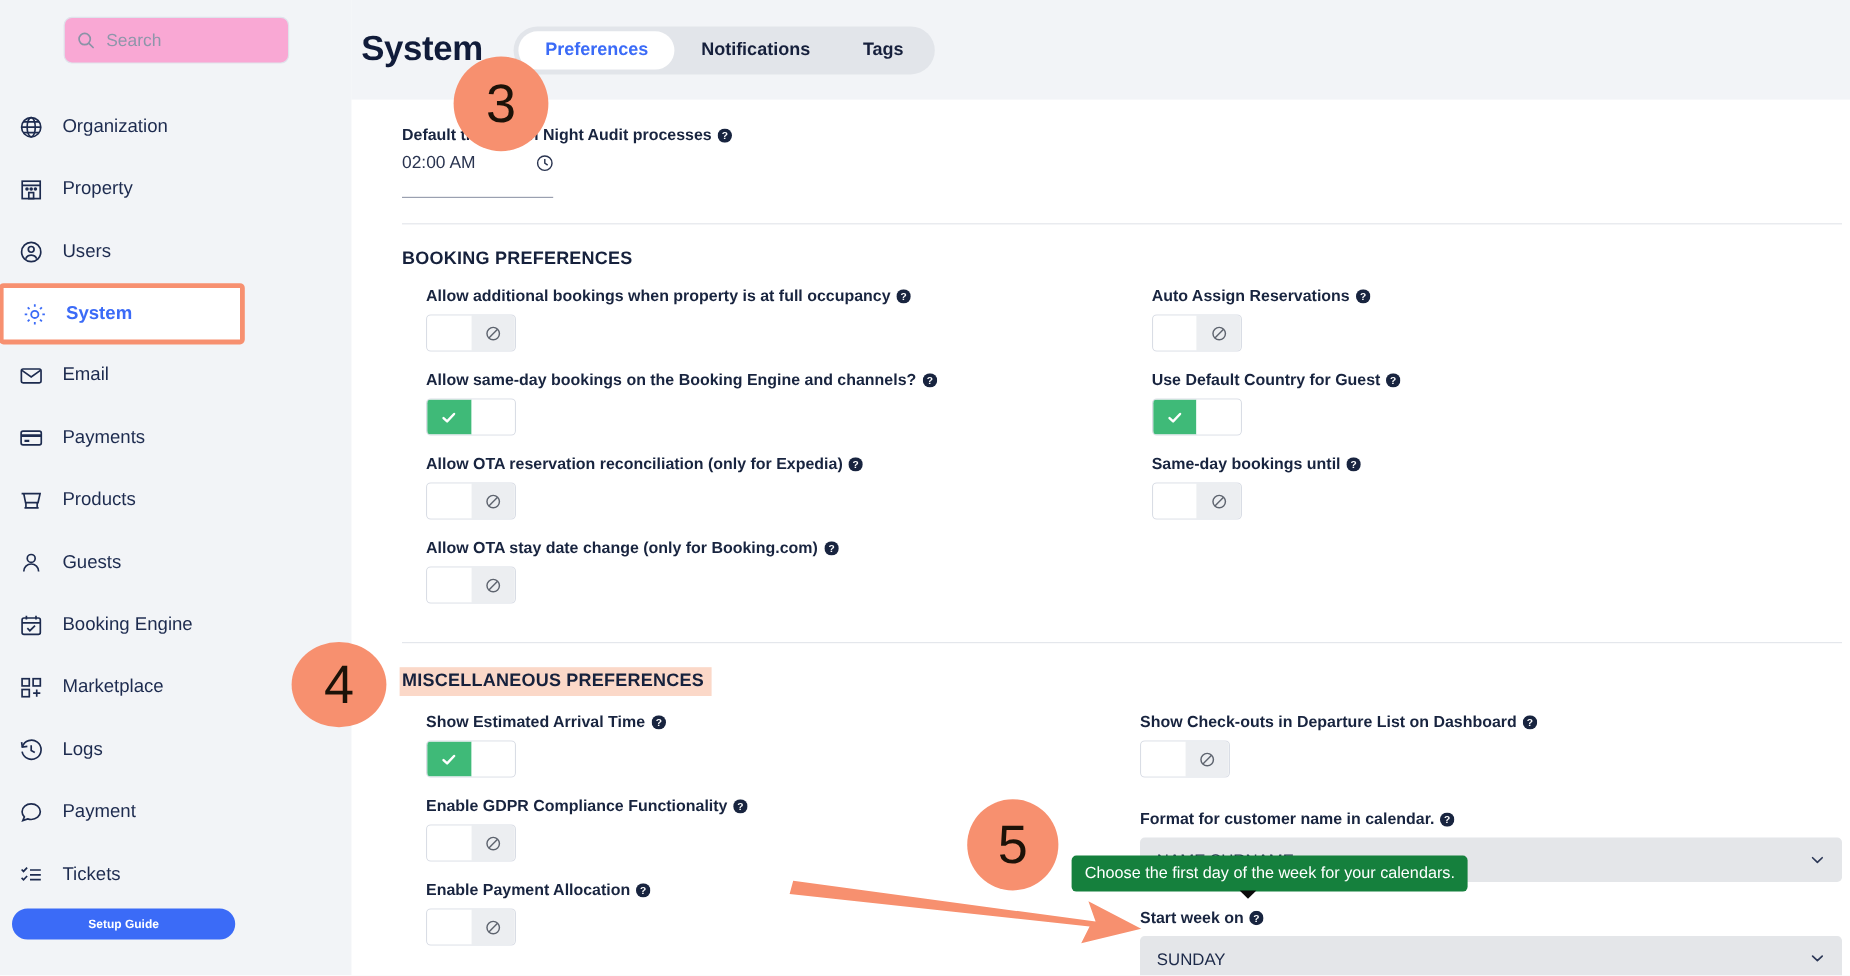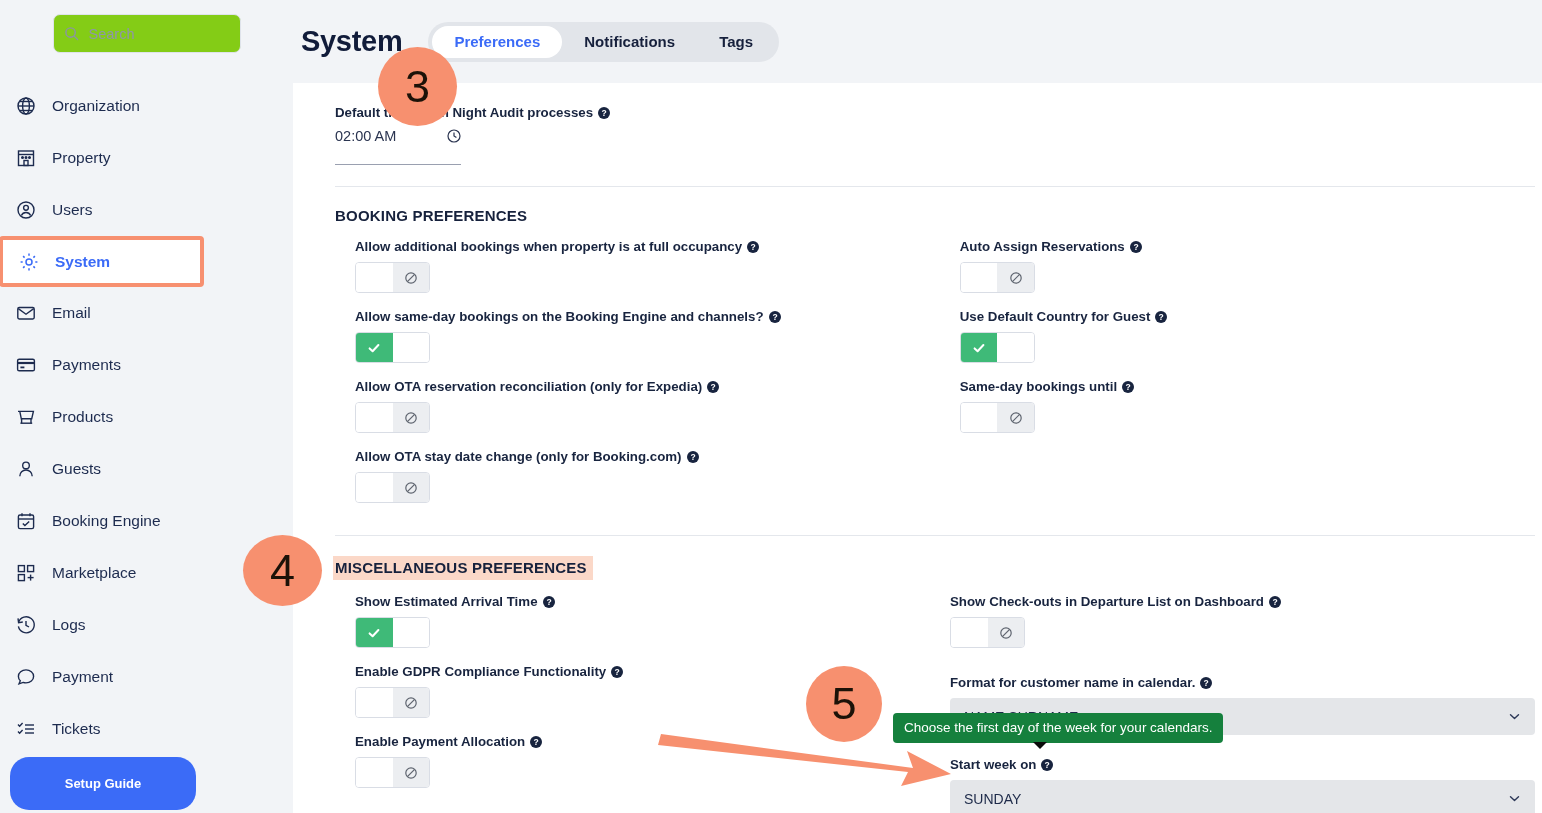--- a/index.html
+++ b/index.html
@@ -16,21 +16,21 @@
   .sidebar {
     width: 293px; height: 813px;
     background: #f2f4f7;
     flex: 0 0 293px;
     position: relative;
     padding-top: 14px;
   }
   .search-wrap {
     margin: 0 auto;
     width: 188px; height: 39px;
-    background: #84cc16;
+    background: #f9a8d4;
     border: 1px solid #dfe3eb;
     border-radius: 7px;
     display: flex; align-items: center;
     padding: 0 10px;
     gap: 10px;
   }
   .search-icon { width: 15px; height: 15px; flex: 0 0 15px; color: #8b93a7; }
   .search-icon svg { display:block; }
   .search-input {
     border: none; outline: none; background: transparent;
@@ -61,26 +61,26 @@
     height: 51px;
     margin-left: -1px;
     color: #3b6bf7;
   }
   .nav-item.active .nv-ico { color:#3b6bf7; }
   .nav-item.active .nv-label { color:#3b6bf7; font-weight:700; }
 
   .setup-btn {
     position: absolute;
     left: 10px; top: 757px;
-    width: 186px; height: 53px;
+    width: 186px; height: 26px;
     background: #3b6bf7;
     color: #ffffff;
     border: none; border-radius: 19px;
     font-family: "Liberation Sans", sans-serif;
-    font-size: 13px; font-weight: 700;
+    font-size: 10px; font-weight: 700;
     cursor: pointer;
   }
 
   
   .main { position: relative; flex: 1; height: 813px; background:#f2f4f7; }
   .topbar {
     height: 83px; width: 100%;
     display: flex; align-items: center;
     padding-left: 8px;
     background: #f2f4f7;

